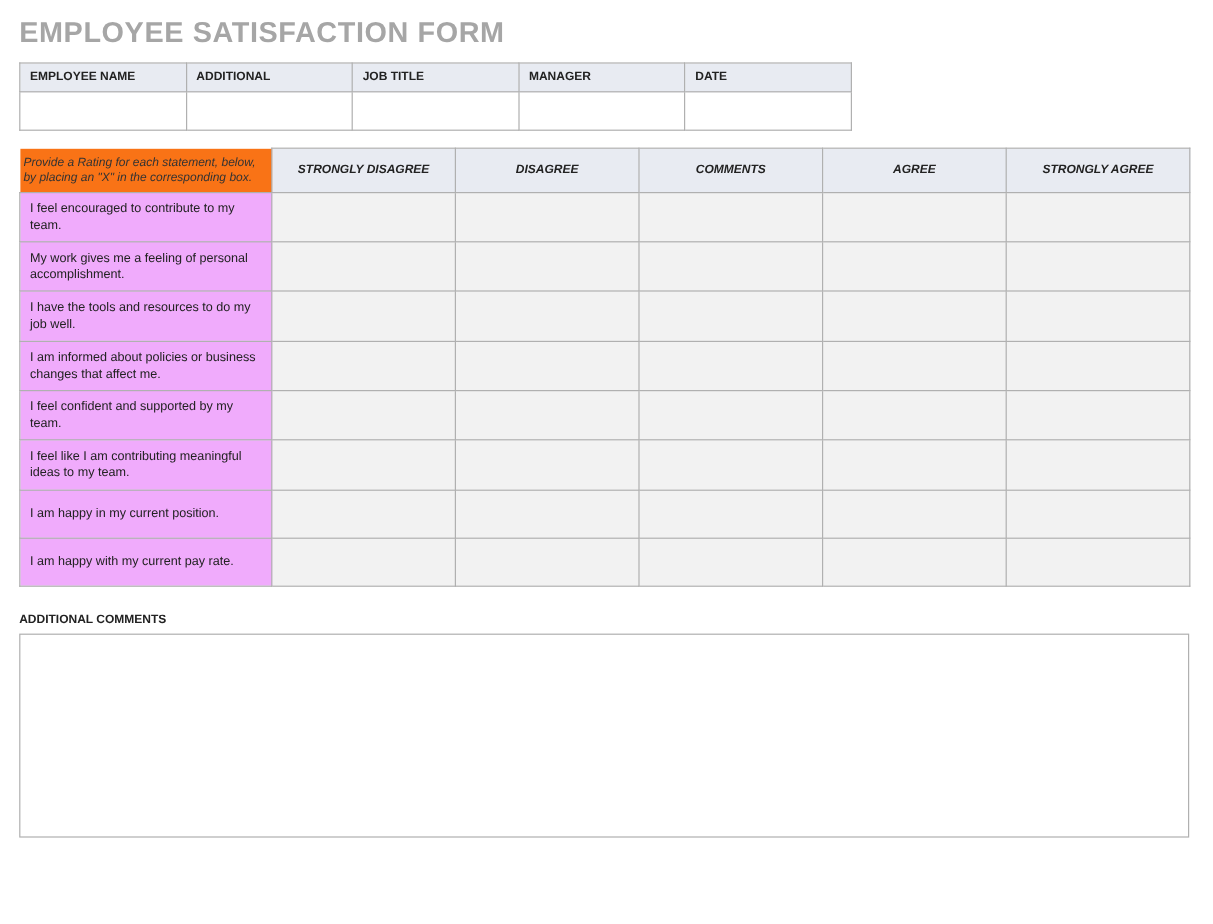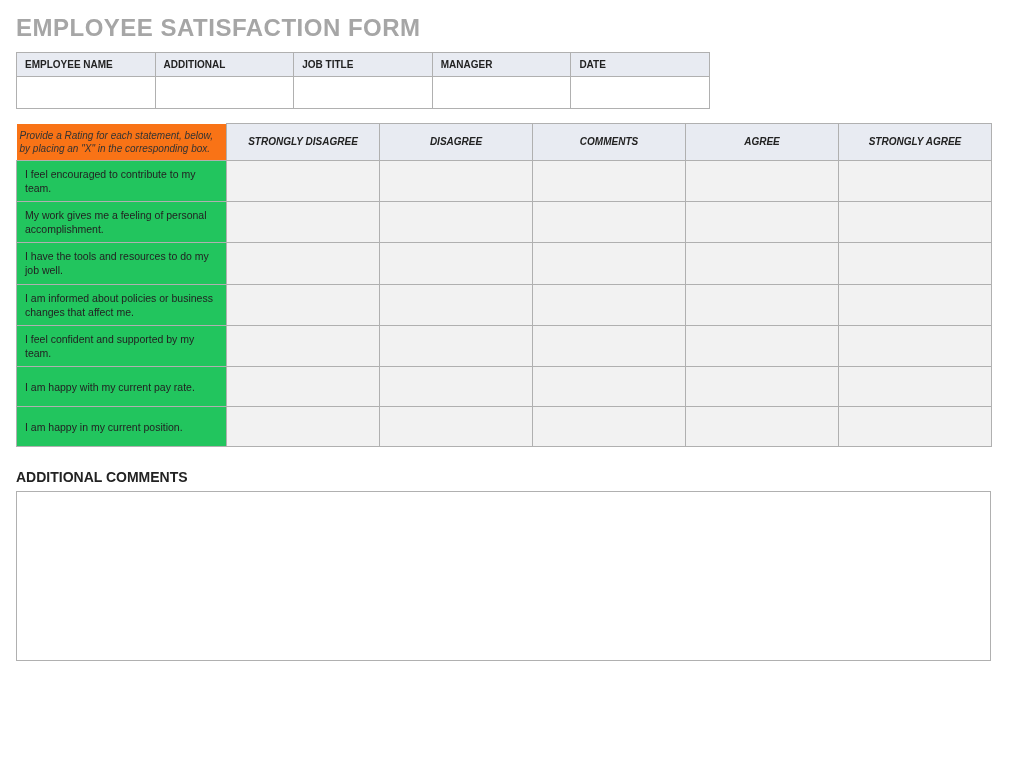--- a/index.html
+++ b/index.html
@@ -60,41 +60,41 @@
     background: #e8ebf2;
     border: 1px solid #b0b0b0;
     font-size: 10px;
     font-weight: bold;
     text-align: center;
     padding: 8px 4px;
     color: #222;
     font-style: italic;
   }
   .rating-table td.stmt {
-    background: #22c55e;
+    background: #f0abfc;
     border: 1px solid #b0b0b0;
     font-size: 10.5px;
     padding: 6px 8px;
     color: #222;
     height: 40px;
     vertical-align: middle;
     line-height: 1.35;
   }
   .rating-table td.cell {
     background: #f2f2f2;
     border: 1px solid #b0b0b0;
     height: 40px;
   }
   .rating-table td.instruction-cell {
     border: none;
     background: #f97316;
   }
   
   .comments-label {
-    font-size: 14px;
+    font-size: 10px;
     font-weight: bold;
     margin-top: 22px;
     margin-bottom: 6px;
     color: #222;
   }
   .comments-box {
     width: 975px;
     height: 170px;
     border: 1px solid #b0b0b0;
     background: #fff;
@@ -188,29 +188,37 @@
       </tr>
       <tr>
         <td class="stmt">I feel confident and supported by my team.</td>
         <td class="cell"></td>
         <td class="cell"></td>
         <td class="cell"></td>
         <td class="cell"></td>
         <td class="cell"></td>
       </tr>
       <tr>
+        <td class="stmt">I feel like I am contributing meaningful ideas to my team.</td>
+        <td class="cell"></td>
+        <td class="cell"></td>
+        <td class="cell"></td>
+        <td class="cell"></td>
+        <td class="cell"></td>
+      </tr>
+      <tr>
+        <td class="stmt">I am happy in my current position.</td>
+        <td class="cell"></td>
+        <td class="cell"></td>
+        <td class="cell"></td>
+        <td class="cell"></td>
+        <td class="cell"></td>
+      </tr>
+      <tr>
         <td class="stmt">I am happy with my current pay rate.</td>
-        <td class="cell"></td>
-        <td class="cell"></td>
-        <td class="cell"></td>
-        <td class="cell"></td>
-        <td class="cell"></td>
-      </tr>
-      <tr>
-        <td class="stmt">I am happy in my current position.</td>
         <td class="cell"></td>
         <td class="cell"></td>
         <td class="cell"></td>
         <td class="cell"></td>
         <td class="cell"></td>
       </tr>
     </tbody>
 </table>
 
 <div class="comments-label">ADDITIONAL COMMENTS</div>

